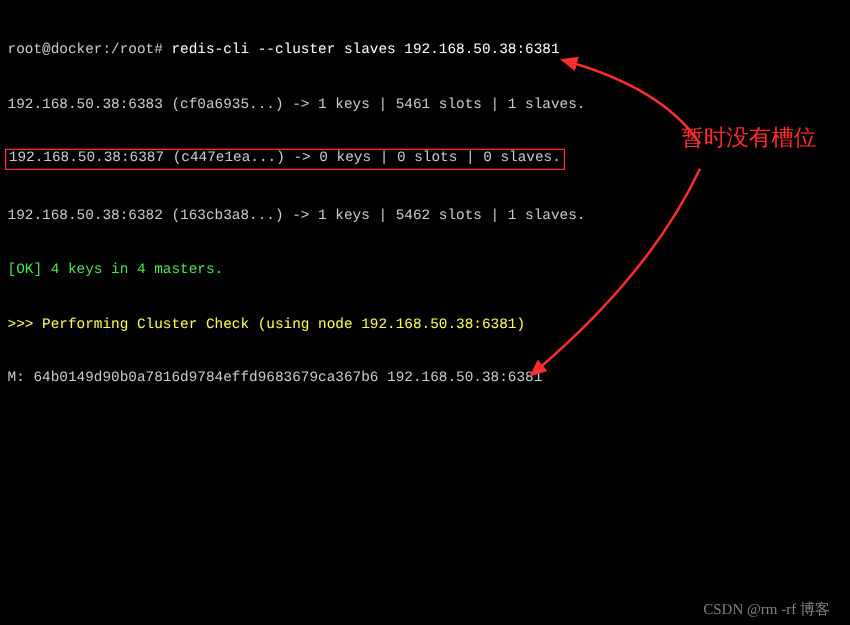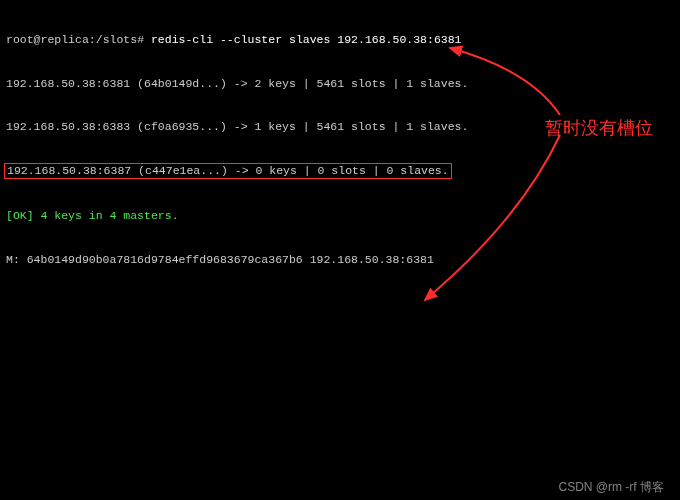--- a/index.html
+++ b/index.html
@@ -33,40 +33,41 @@
     top: -1px;
     text-align: right;
   }
   .anno {
     position: absolute;
     color: #ff2d2d;
     font-family: "Microsoft YaHei", Arial, sans-serif;
     font-size: 18px;
     font-weight: 400;
   }
-  .anno-label { left: 545px; top: 121px; }
+  .anno-label { left: 545px; top: 103px; }
   .arrow-line { stroke: #ff2d2d; stroke-width: 2; fill: none; marker-end: url(#arrowhead); }
   .watermark {
     position: absolute;
     bottom: 6px;
     right: 16px;
     color: rgba(200,200,200,0.65);
     font-size: 12px;
-    font-family: Liberation Sans, sans-serif;
+    font-family: Liberation Serif, serif;
   }
 </style>
 </head>
 <body>
 
 <div class="terminal">
-  <div class="line"><span class="grey">root@replica</span><span class="grey">:/slots#</span> <span class="white">redis-cli --cluster slaves 192.168.50.38:6381</span></div>
-  <div class="line grey">192.168.50.38:6381 (64b0149d...) -&gt; 2 keys | 5461 slots | 1 slaves.</div>
+  <div class="line"><span class="grey">root@docker</span><span class="grey">:/root#</span> <span class="white">redis-cli --cluster slaves 192.168.50.38:6381</span></div>
   <div class="line grey">192.168.50.38:6383 (cf0a6935...) -&gt; 1 keys | 5461 slots | 1 slaves.</div>
   <div class="line"><span class="hl-row1"><span class="grey">192.168.50.38:6387 (c447e1ea...) -&gt; 0 keys | 0 slots | 0 slaves.</span></span></div>
+  <div class="line grey">192.168.50.38:6382 (163cb3a8...) -&gt; 1 keys | 5462 slots | 1 slaves.</div>
   <div class="line green">[OK] 4 keys in 4 masters.</div>
+  <div class="line yellow">&gt;&gt;&gt; Performing Cluster Check (using node 192.168.50.38:6381)</div>
   <div class="line grey">M: 64b0149d90b0a7816d9784effd9683679ca367b6 192.168.50.38:6381</div>
   
   
   
   
   
   
   
   
   

